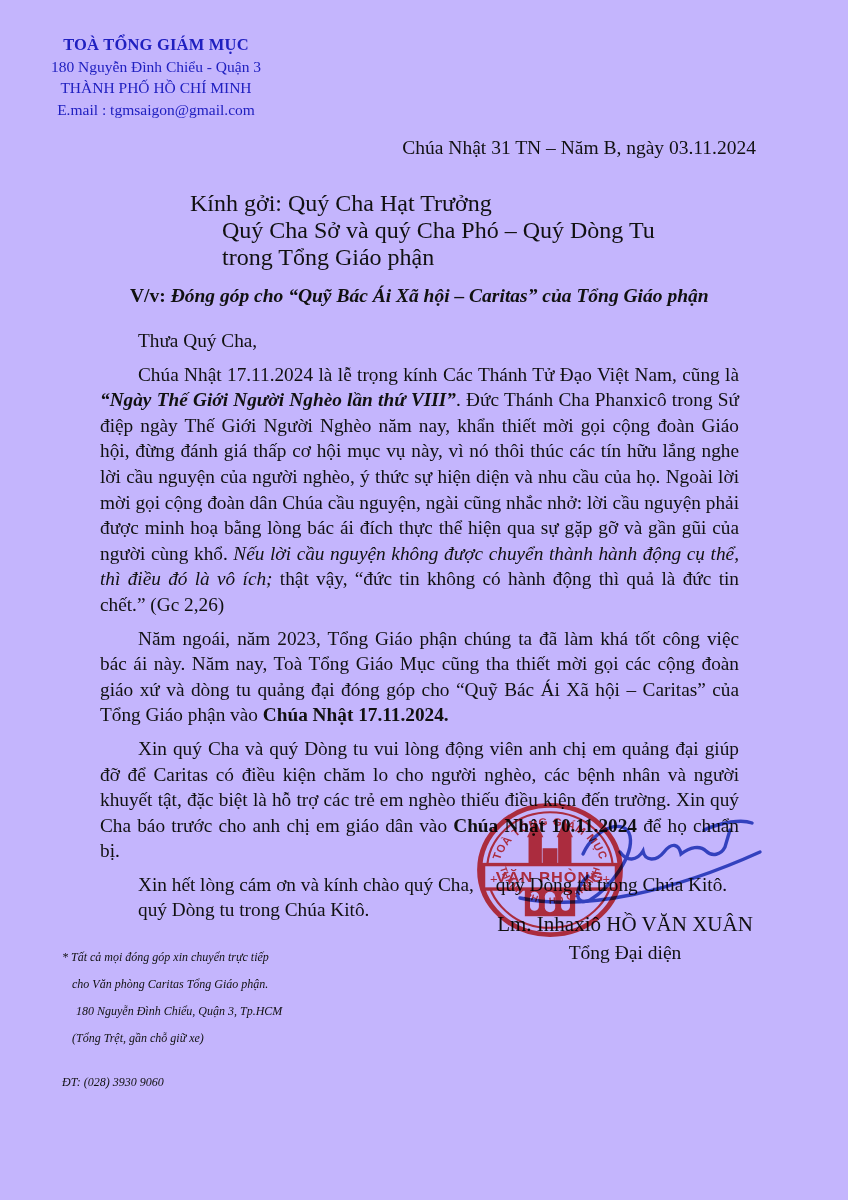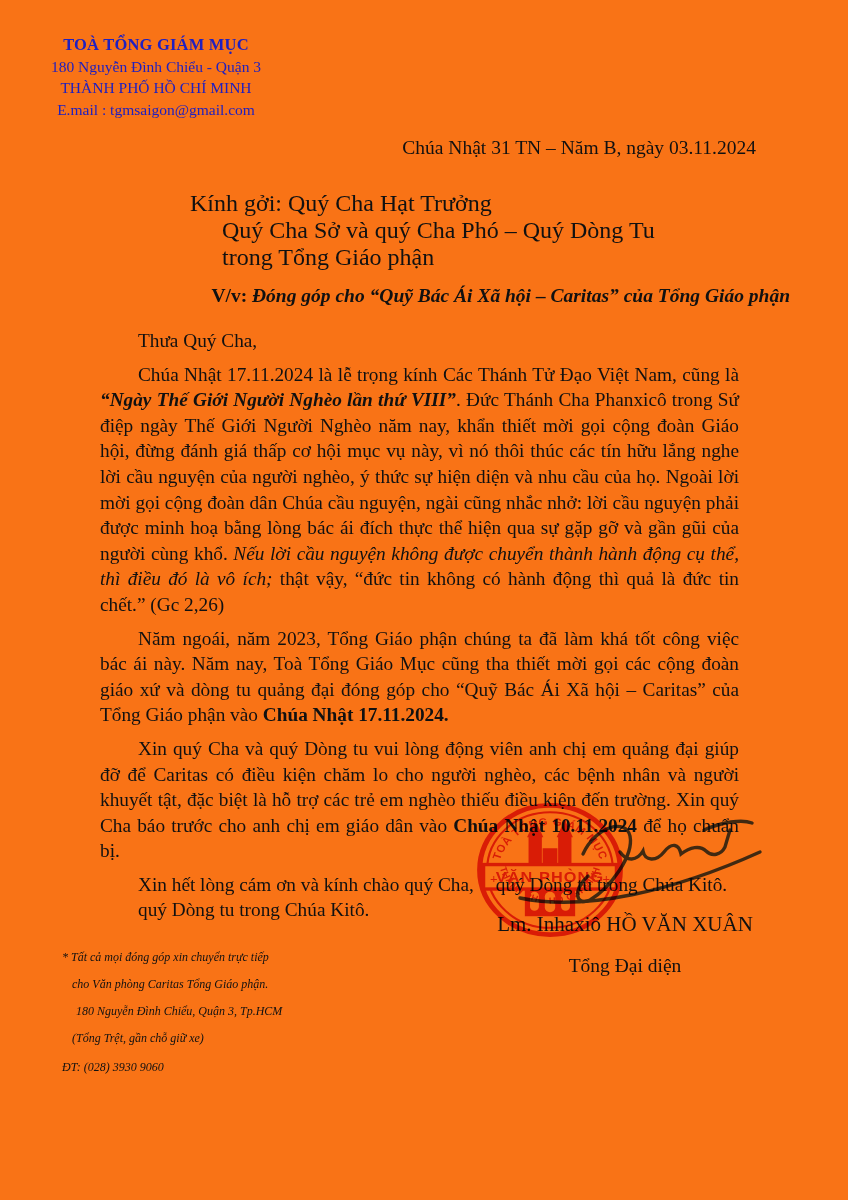--- a/index.html
+++ b/index.html
@@ -1,31 +1,31 @@
 <!DOCTYPE html>
 <html><head>
 <meta charset="utf-8">
 <style>
   html,body{margin:0;padding:0;background:#e8e8e8;}
   .page{
     position:relative;width:848px;height:1200px;margin:0 auto;
-    background:#f97316;overflow:hidden;
+    background:#c4b5fd;overflow:hidden;
     font-family:"Liberation Serif","DejaVu Serif",serif;color:#111;
   }
   
   .letterhead{position:absolute;left:40px;top:34px;width:232px;text-align:center;
     color:#2020c0;line-height:21.5px;font-size:15.5px;}
   .letterhead .org{font-weight:bold;font-size:16.5px;letter-spacing:.2px;}
   
   .date-line{position:absolute;top:137px;right:92px;font-size:19.5px;white-space:nowrap;}
   
   .recipient{position:absolute;left:190px;top:190px;font-size:24px;line-height:27px;}
   .recipient .cont{margin-left:32px;}
   
-  .subject{position:absolute;left:100px;top:285px;width:660px;text-align:right;padding-left:30px;
+  .subject{position:absolute;left:100px;top:285px;width:660px;text-align:left;padding-left:30px;
     font-size:19.5px;font-weight:bold;white-space:nowrap;}
   .subject .sub-title{font-style:italic;}
   
   .body-block{position:absolute;left:100px;top:328px;width:656px;font-size:19.3px;line-height:25.6px;}
   .body-block p{margin:0 17px 8px 0;text-align:justify;text-indent:38px;}
   .seg.normal{font-style:normal;font-weight:normal;}
   .seg.italic{font-style:italic;}
   .seg.bold{font-weight:bold;}
   .seg.bold-italic{font-weight:bold;font-style:italic;}
   
@@ -33,26 +33,26 @@
   .closing .l1{text-indent:38px;margin:0;}
   .closing .gap{display:inline-block;width:22px;}
   .closing .l2{margin:0;}
   
   .stamp{position:absolute;left:476px;top:802px;width:148px;height:136px;z-index:5;
     mix-blend-mode:multiply;opacity:.93;}
   .signature-svg{position:absolute;left:498px;top:792px;width:280px;height:125px;z-index:6;
     mix-blend-mode:multiply;opacity:.95;}
   .signer{position:absolute;left:458px;top:912px;width:334px;text-align:center;z-index:1;}
   .signer .name{font-size:21px;white-space:nowrap;}
-  .signer .role{font-size:19.5px;margin-top:18px;}
+  .signer .role{font-size:19.5px;margin-top:5px;}
   
   .footnote{position:absolute;left:62px;top:944px;font-style:italic;font-size:12px;line-height:27px;}
   .footnote .ind1{padding-left:10px;}
   .footnote .ind2{padding-left:14px;}
-  .footnote .phone{margin-top:2px;}
+  .footnote .phone{margin-top:17px;}
 </style>
 </head>
 <body>
 
 <div class="page">
 
   <div class="letterhead">
     <div class="org">TOÀ TỔNG GIÁM MỤC</div>
     <div>180 Nguyễn Đình Chiểu - Quận 3</div>
     <div>THÀNH PHỐ HỒ CHÍ MINH</div>

